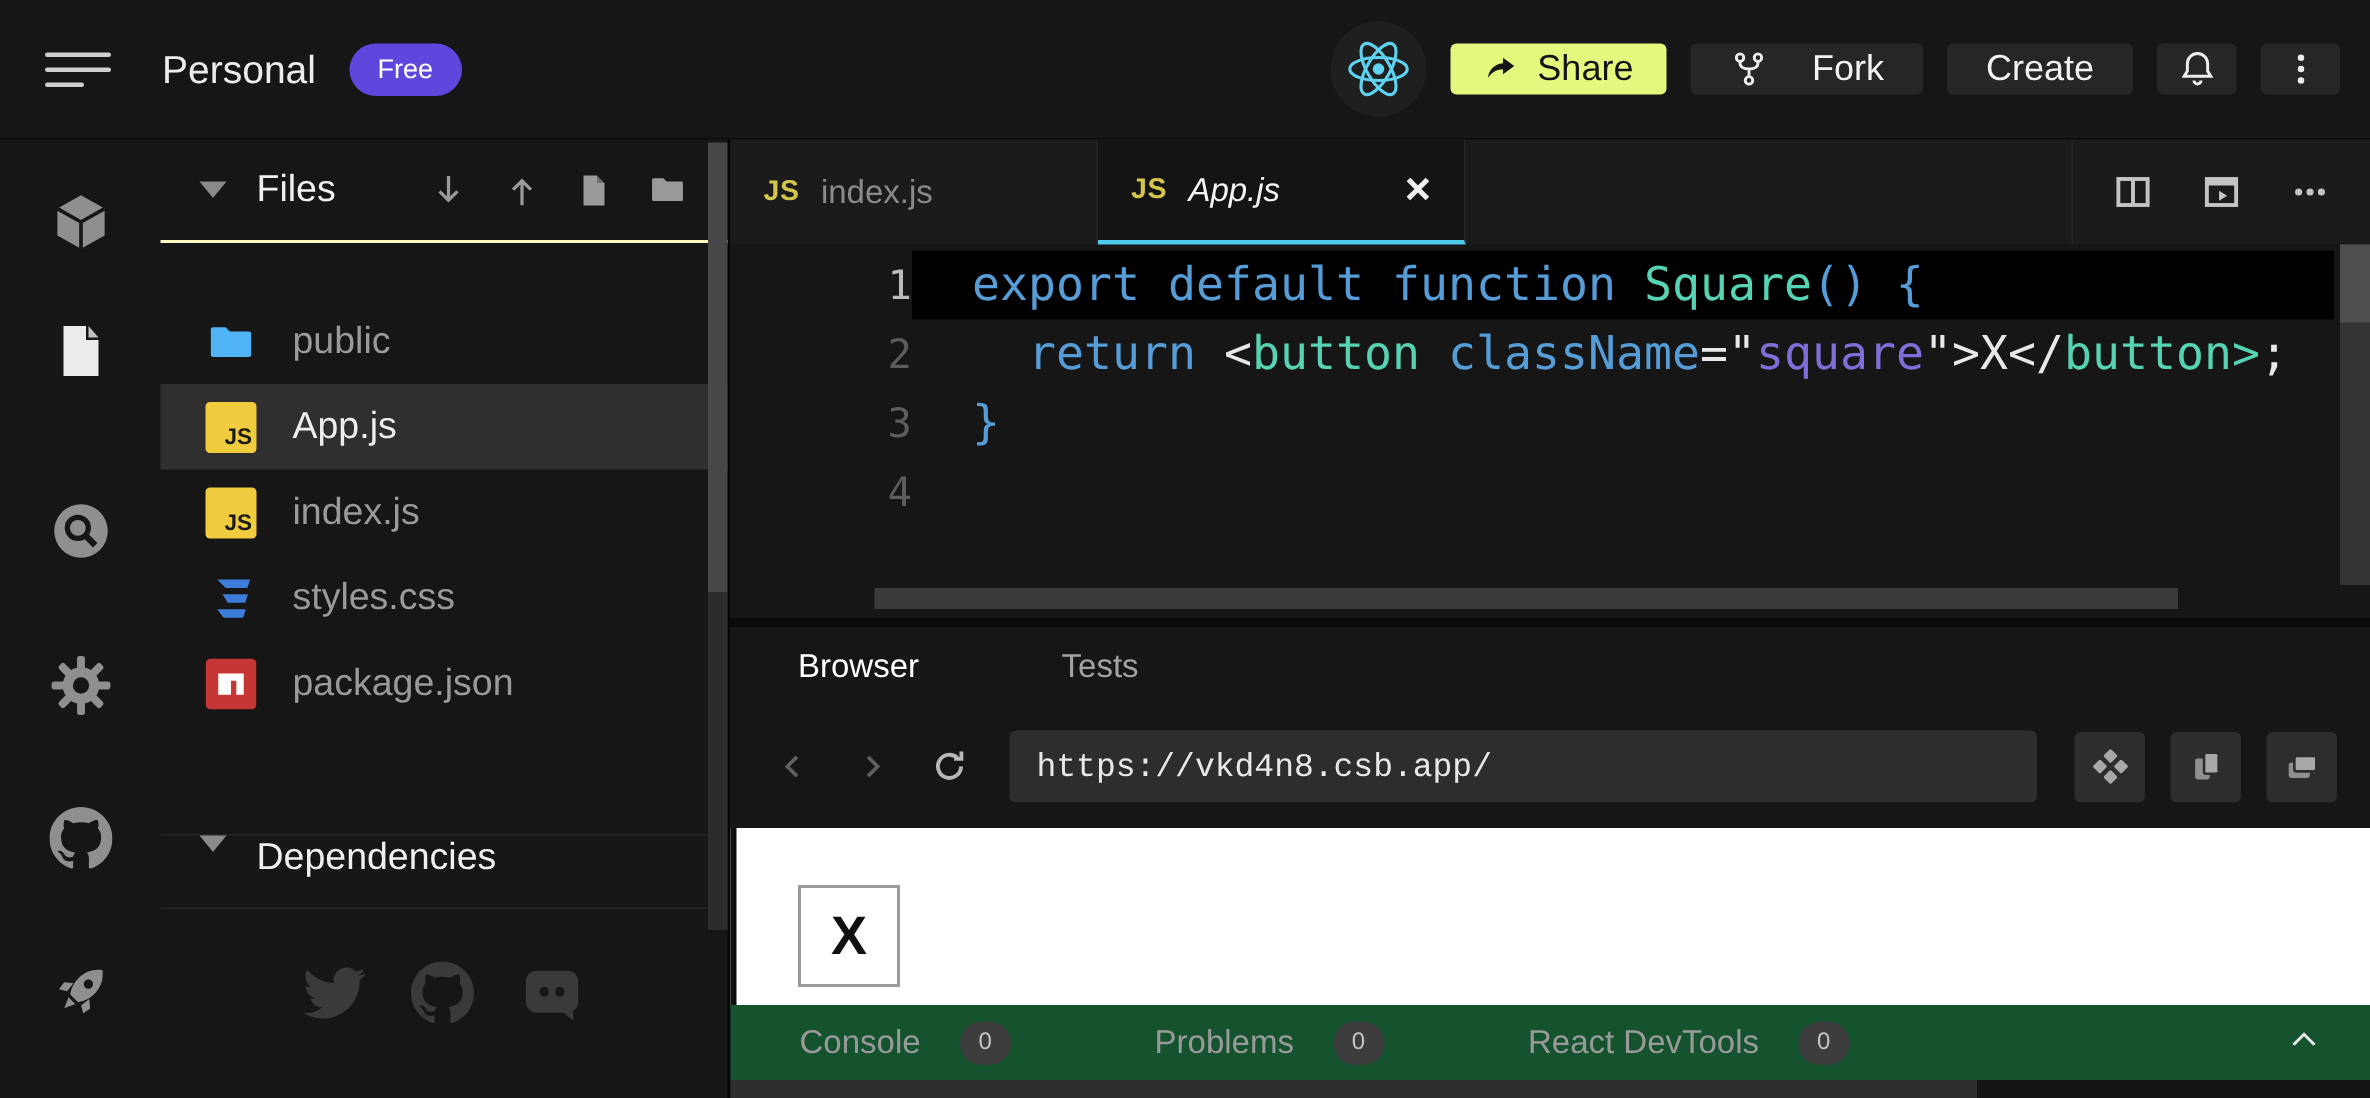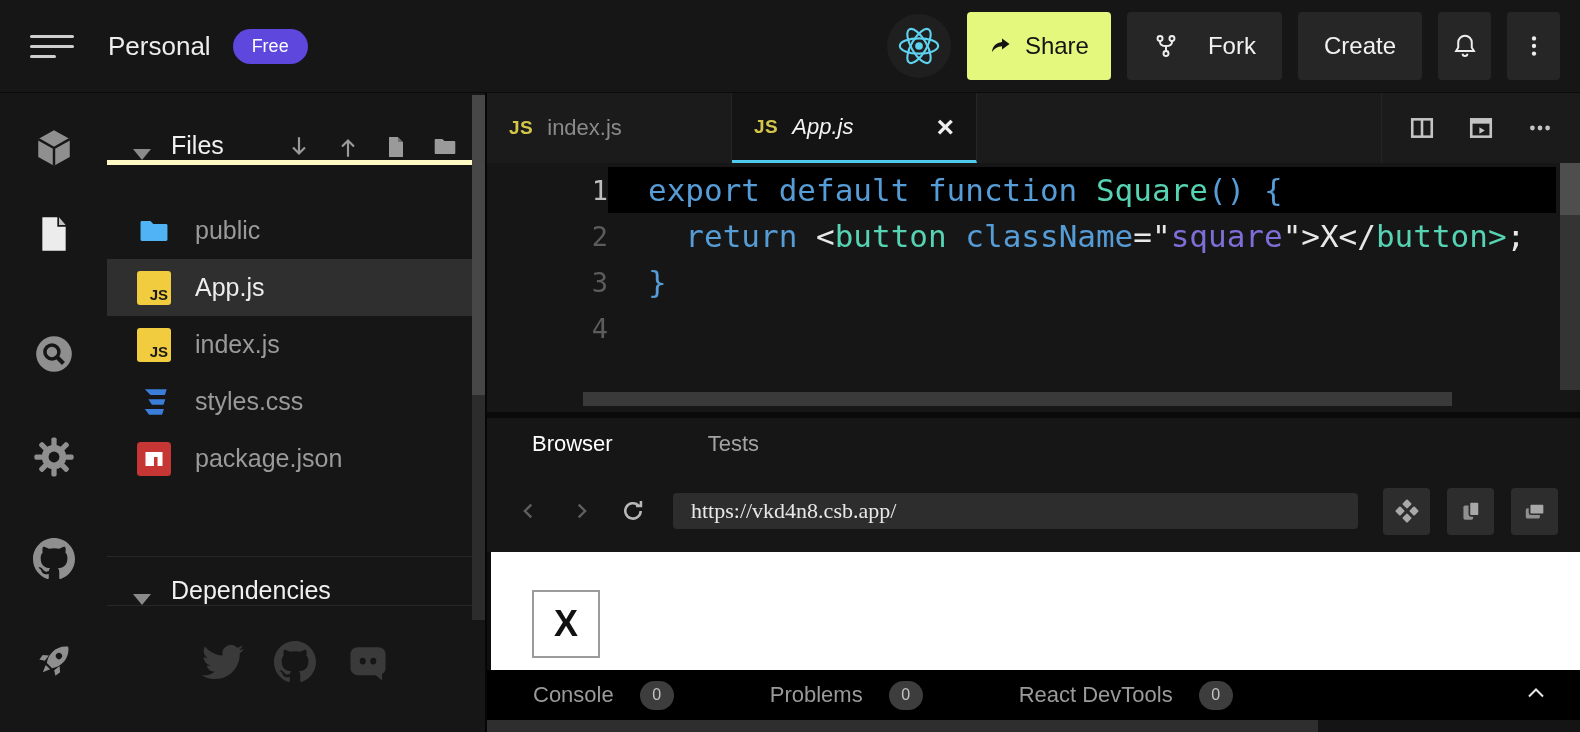--- a/index.html
+++ b/index.html
@@ -12,42 +12,42 @@
 
   
   #topbar{position:absolute;left:0;top:0;width:1580px;height:93px;display:flex;align-items:center;background:#161616;border-bottom:1px solid #0b0b0b;box-sizing:border-box}
   .burger{margin-left:30px;width:44px;display:flex;flex-direction:column;gap:7px;cursor:pointer}
   .burger i{display:block;height:3px;background:#cfcfcf;border-radius:2px}
   .burger i:nth-child(3){width:26px}
   .ws-name{margin-left:34px;font-size:26px;color:#ededed}
   .plan-badge{margin-left:22px;background:var(--badge-purple,#5d47dc);color:#fff;font-size:18px;padding:7px 19px;border-radius:21px}
   .top-right{margin-left:auto;display:flex;align-items:center;gap:16px;margin-right:20px}
   .react-logo{width:64px;height:64px;border-radius:50%;background:#1f1f1f;display:flex;align-items:center;justify-content:center}
-  .btn{height:68px;border-radius:4px;display:flex;align-items:center;justify-content:center;font-size:24px;cursor:pointer;border:none}
+  .btn{height:34px;border-radius:4px;display:flex;align-items:center;justify-content:center;font-size:24px;cursor:pointer;border:none}
   .btn-share{background:var(--accent-share,#e3f87c);color:#141414;padding:0 22px;gap:12px;font-weight:500}
   .btn-dark{background:#262626;color:#f2f2f2;padding:0 26px;gap:29px}
   .btn-icon{width:53px;background:#262626}
 
   
   #activity{position:absolute;left:0;top:93px;width:107px;height:639px;background:#161616}
   .act-icon{position:absolute;left:50%;transform:translateX(-50%);width:46px;height:46px;display:flex;align-items:center;justify-content:center;cursor:pointer}
 
   
   #files-panel{position:absolute;left:107px;top:93px;width:380px;height:639px;background:#161616;border-right:2px solid #060606;box-sizing:border-box}
-  .files-header{height:67px;display:flex;align-items:flex-end;padding:0 26px;border-bottom:5px solid #fef9c3}
+  .files-header{height:67px;display:flex;align-items:center;padding:0 26px;border-bottom:2px solid #fef9c3}
   .tri{width:0;height:0;border-left:9px solid transparent;border-right:9px solid transparent;border-top:11px solid #8a8a8a;cursor:pointer}
   .files-title{margin-left:20px;font-size:25px;color:#f0f0f0;font-weight:500}
   .fh-icons{margin-left:auto;display:flex;gap:23px;align-items:center}
   .fh-icons > span{cursor:pointer}
   #file-list{padding-top:37px}
   .file-row{height:57px;display:flex;align-items:center;padding-left:30px;gap:24px;font-size:25px;color:#9a9a9a;cursor:pointer}
   .file-row.selected{background:#2f2f2f;color:#ededed}
   .fi{width:34px;height:34px;display:flex;align-items:center;justify-content:center;flex:none}
   .js-badge{width:34px;height:34px;background:var(--js-yellow,#f0cc3e);color:#1a1a1a;font-weight:800;font-size:15px;border-radius:3px;display:flex;align-items:flex-end;justify-content:flex-end;padding:0 3px 2px 0;box-sizing:border-box}
-  .deps{position:absolute;left:0;right:2px;top:463px;height:48px;border-top:1px solid #272727;border-bottom:1px solid #272727;display:flex;align-items:flex-end;padding-left:26px;box-sizing:content-box;cursor:pointer}
+  .deps{position:absolute;left:0;right:2px;top:463px;height:48px;border-top:1px solid #272727;border-bottom:1px solid #272727;display:flex;align-items:flex-start;padding-left:26px;box-sizing:content-box;cursor:pointer}
   .deps .files-title{font-weight:500}
   .socials{position:absolute;top:548px;left:0;right:0;display:flex;justify-content:center;gap:30px}
   .socials span{cursor:pointer}
   .files-scroll{position:absolute;right:0;top:2px;width:13px}
   .files-thumb{height:300px;background:#474747}
   .files-track{height:225px;background:#2c2c2c}
 
   
   #editor{position:absolute;left:487px;top:93px;width:1093px;height:319px;background:#161616}
   .tabbar{height:70px;background:#1b1b1b;display:flex;align-items:stretch}
@@ -69,26 +69,26 @@
   .ed-hscroll{position:absolute;left:96px;top:299px;width:869px;height:14px;background:#3a3a3a;cursor:pointer}
   #divider-h{position:absolute;left:487px;top:412px;width:1093px;height:6px;background:#0a0a0a}
 
   
   #browser{position:absolute;left:487px;top:418px;width:1093px;height:314px;background:#161616}
   .br-tabs{height:52px;display:flex;align-items:center;padding-left:45px;gap:95px;font-size:22px}
   .br-tab{color:#a3a3a3;cursor:pointer}
   .br-tab.active{color:#ffffff;font-weight:400}
   .urlbar{height:82px;display:flex;align-items:center;padding:0 22px}
   .nav-btn{width:40px;height:40px;display:flex;align-items:center;justify-content:center;cursor:pointer;margin-right:12px}
-  .url-input{flex:1;height:36px;background:#2d2d2d;border:none;border-radius:4px;color:#e8e8e8;font-size:22px;padding:0 18px;outline:none;font-family:Liberation Serif, serif}
+  .url-input{flex:1;height:48px;background:#2d2d2d;border:none;border-radius:4px;color:#e8e8e8;font-size:22px;padding:0 18px;outline:none;font-family:Liberation Mono, monospace}
   .url-actions{display:flex;gap:17px;margin-left:25px}
   .sq-btn{width:47px;height:47px;background:#2d2d2d;border-radius:4px;display:flex;align-items:center;justify-content:center;cursor:pointer}
   .preview{height:118px;background:#ffffff;border-left:4px solid #0e0e0e;box-sizing:border-box;position:relative}
   .x-btn{position:absolute;left:41px;top:38px;width:68px;height:68px;background:#fff;border:2px solid #9b9b9b;box-sizing:border-box;font-size:36px;font-weight:700;color:#111;display:flex;align-items:center;justify-content:center;cursor:pointer;font-family:"Liberation Sans",sans-serif}
-  .devtools{height:50px;background:#000000;display:flex;align-items:center;padding-left:46px;gap:96px;position:relative}
+  .devtools{height:50px;background:#14532d;display:flex;align-items:center;padding-left:46px;gap:96px;position:relative}
   .dt-item{display:flex;align-items:center;gap:26px;font-size:22px;color:#9a9a9a;cursor:pointer}
   .dt-badge{min-width:34px;height:29px;border-radius:15px;background:#3d3d3d;color:#c4c4c4;font-size:16px;display:flex;align-items:center;justify-content:center;box-sizing:border-box;padding:0 6px}
   .dt-chevron{position:absolute;right:34px;top:16px;cursor:pointer}
   .bottom-strip{height:12px;background:#141414;position:relative}
   .bottom-strip .thumb{position:absolute;left:0;top:0;width:831px;height:12px;background:#2e2e2e;cursor:pointer}
 </style>
 </head>
 <body style="--accent-share: #e3f87c; --badge-purple: #5d47dc; --tab-accent: #4fc9ec; --js-yellow: #f0cc3e;">
 
 <header id="topbar">

